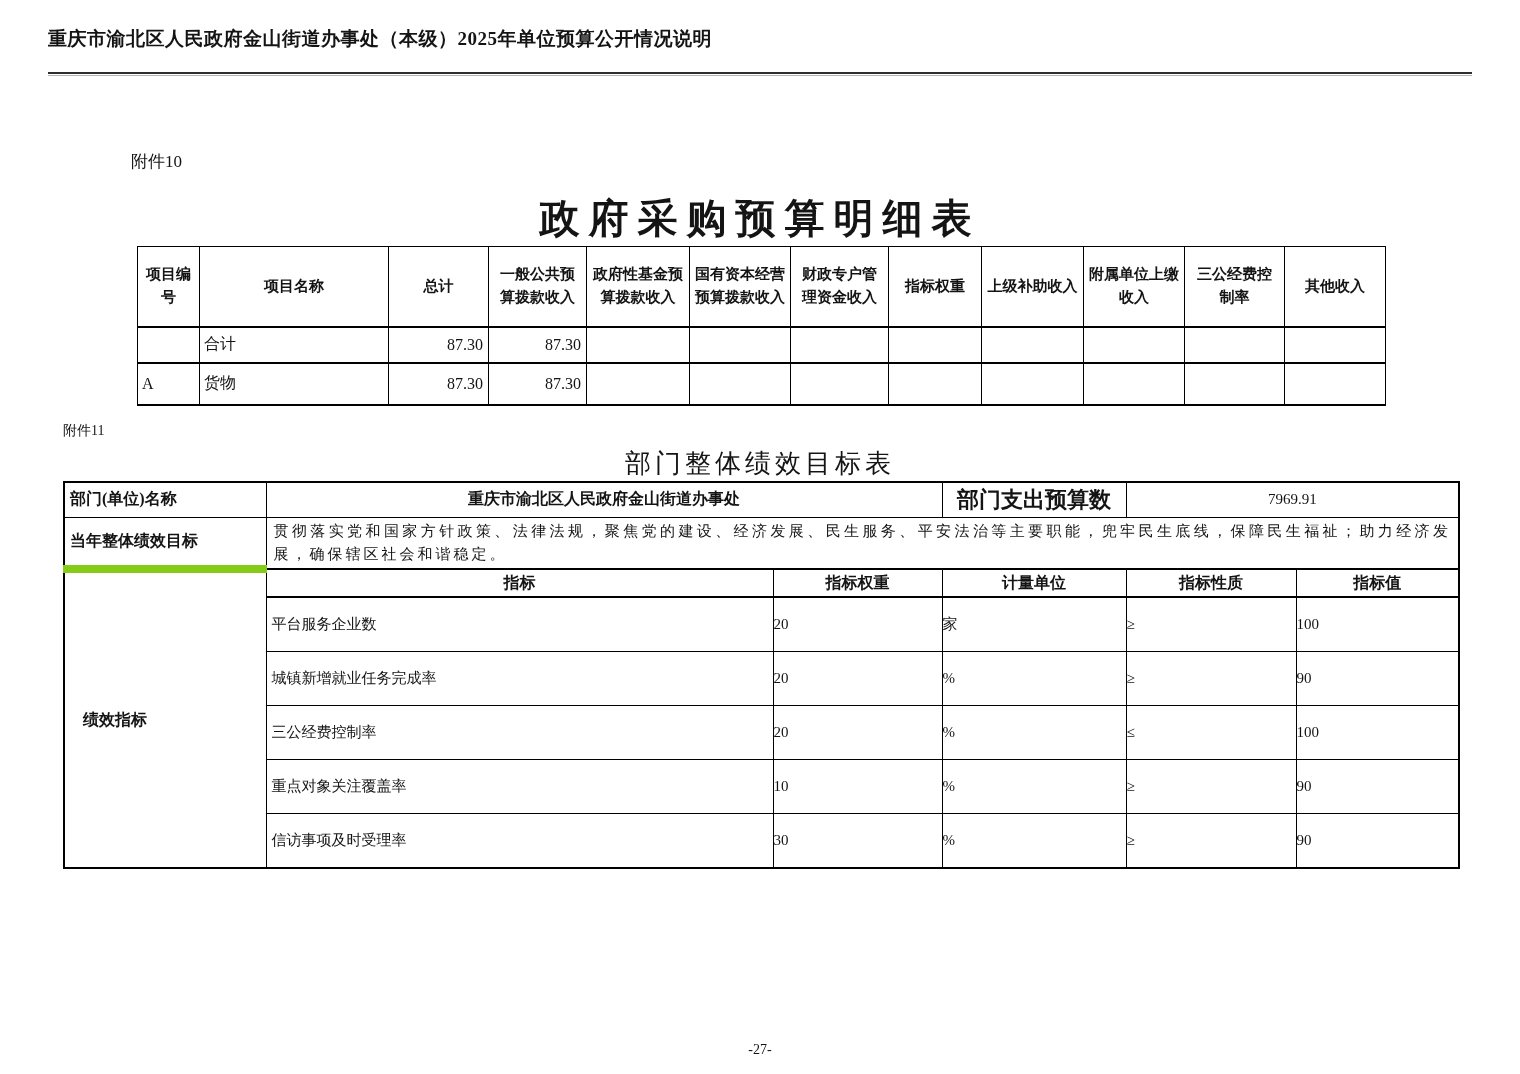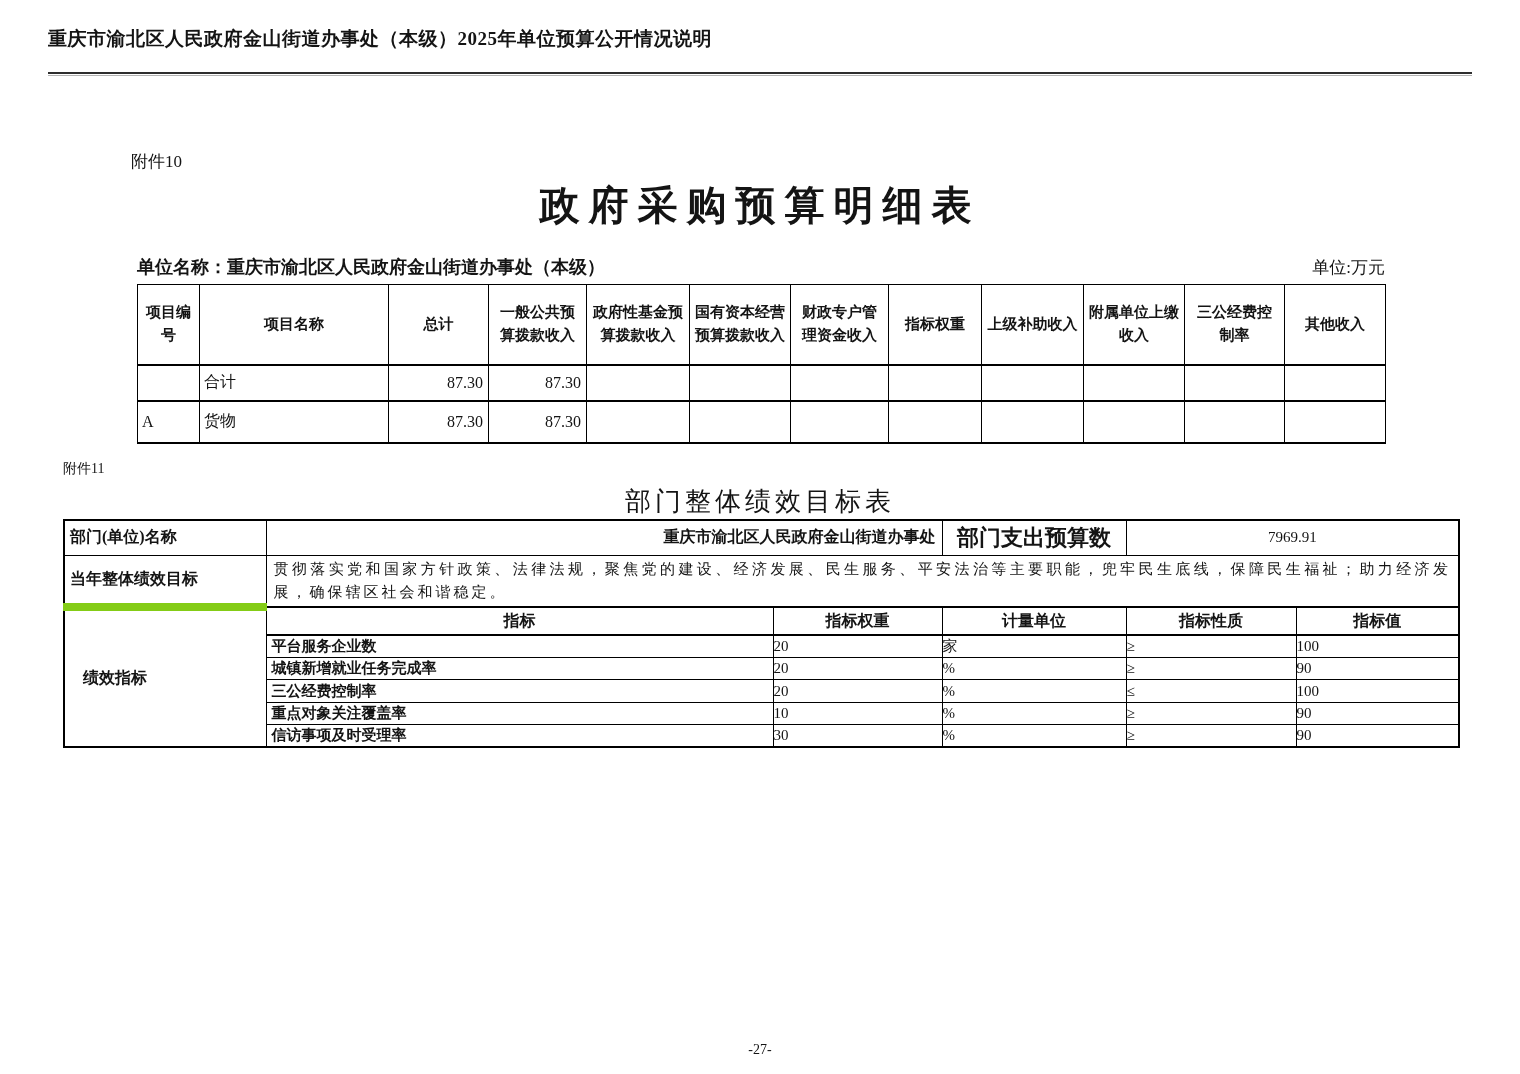--- a/index.html
+++ b/index.html
@@ -17,21 +17,21 @@
     margin:26px 48px 0 48px;
     font-size:19px; font-weight:bold; letter-spacing:0.5px;
     padding-bottom:20px;
   }
   .rule-dark { margin:0 48px; height:2px; background:#2e2e2e; }
   .rule-light { margin:1px 48px 0 48px; height:1px; background:#b3b3b3; }
 
   
   .att10-label { margin:74px 0 0 131px; font-size:17px; }
   .title1 {
-    margin-top:5px; text-align:center;
+    margin-top:18px; text-align:center;
     font-size:40px; font-weight:bold; letter-spacing:9px;
   }
   .unit-row1 {
     width:1248px; margin:22px 0 5px 137px;
     display:flex; justify-content:space-between; align-items:flex-end;
     font-size:18px;
   }
   .unit-row1 .uname { font-weight:600; }
   .unit-row1 .umeasure { font-weight:normal; font-size:17px; }
 
@@ -61,60 +61,56 @@
   .unit-row2 {
     width:1395px; margin:4px 0 2px 63px;
     text-align:right; font-size:14px; font-weight:bold;
   }
   .t2 { width:1395px; margin-left:63px; border:2px solid #000; }
   .t2 th, .t2 td { border:1px solid #000; vertical-align:middle; overflow:hidden; }
   .t2 .lab {
     font-size:16px; font-weight:bold; text-align:left; padding:2px 5px;
   }
   .t2 tr.r-dept { height:26px; }
-  .t2 td.dept-name { font-size:16px; font-weight:bold; text-align:right; padding:2px 6px; }
+  .t2 td.dept-name { font-size:16px; font-weight:bold; text-align:center; padding:2px 6px; }
   .t2 td.budget-lab { font-size:22px; font-weight:bold; text-align:center; padding:2px 4px; }
   .t2 td.budget-val { font-size:15px; text-align:center; }
   .t2 tr.r-goal { height:52px; }
   .t2 td.goal {
     font-size:15px; letter-spacing:3px; text-align:justify;
     line-height:1.55; padding:2px 7px;
   }
   .t2 tr.ind-head { height:28px; }
   .t2 tr.ind-head th {
     font-size:16px; font-weight:bold; text-align:center;
     border-top:2px solid #000; border-bottom:2px solid #000;
   }
   .t2 td.section { border-top:8px solid #84cc16;padding-left:18px; }
   .t2 tr.ind { height:22.4px; }
   .t2 tr.ind td { font-size:15px; }
-  .t2 tr.ind td.iname { text-align:left; padding:1px 5px;font-weight:bold; }
+  .t2 tr.ind td.iname { text-align:left; padding:17px 5px; }
   .t2 tr.ind td.ival { text-align:left; }
 
   .doc-footer {
     position:absolute; left:0; bottom:16px; width:100%;
     text-align:center; font-size:14px;
   }
 </style>
 </head>
 <body>
 
 <div class="page">
 
   <div class="doc-header">重庆市渝北区人民政府金山街道办事处（本级）2025年单位预算公开情况说明</div>
   <div class="rule-dark"></div>
   <div class="rule-light"></div>
 
   <div class="att10-label">附件10</div>
   <div class="title1">政府采购预算明细表</div>
 
-  <div class="unit-row1">
-    <span class="uname">单位名称：重庆市渝北区人民政府金山街道办事处（本级）</span>
-    <span class="umeasure">单位:万元</span>
-  </div>
 
   <table class="t1">
     <colgroup>
       <col style="width:62px">
         <col style="width:189px">
         <col style="width:100px">
         <col style="width:98px">
       <col style="width:103px">
         <col style="width:101px">
         <col style="width:98px">

